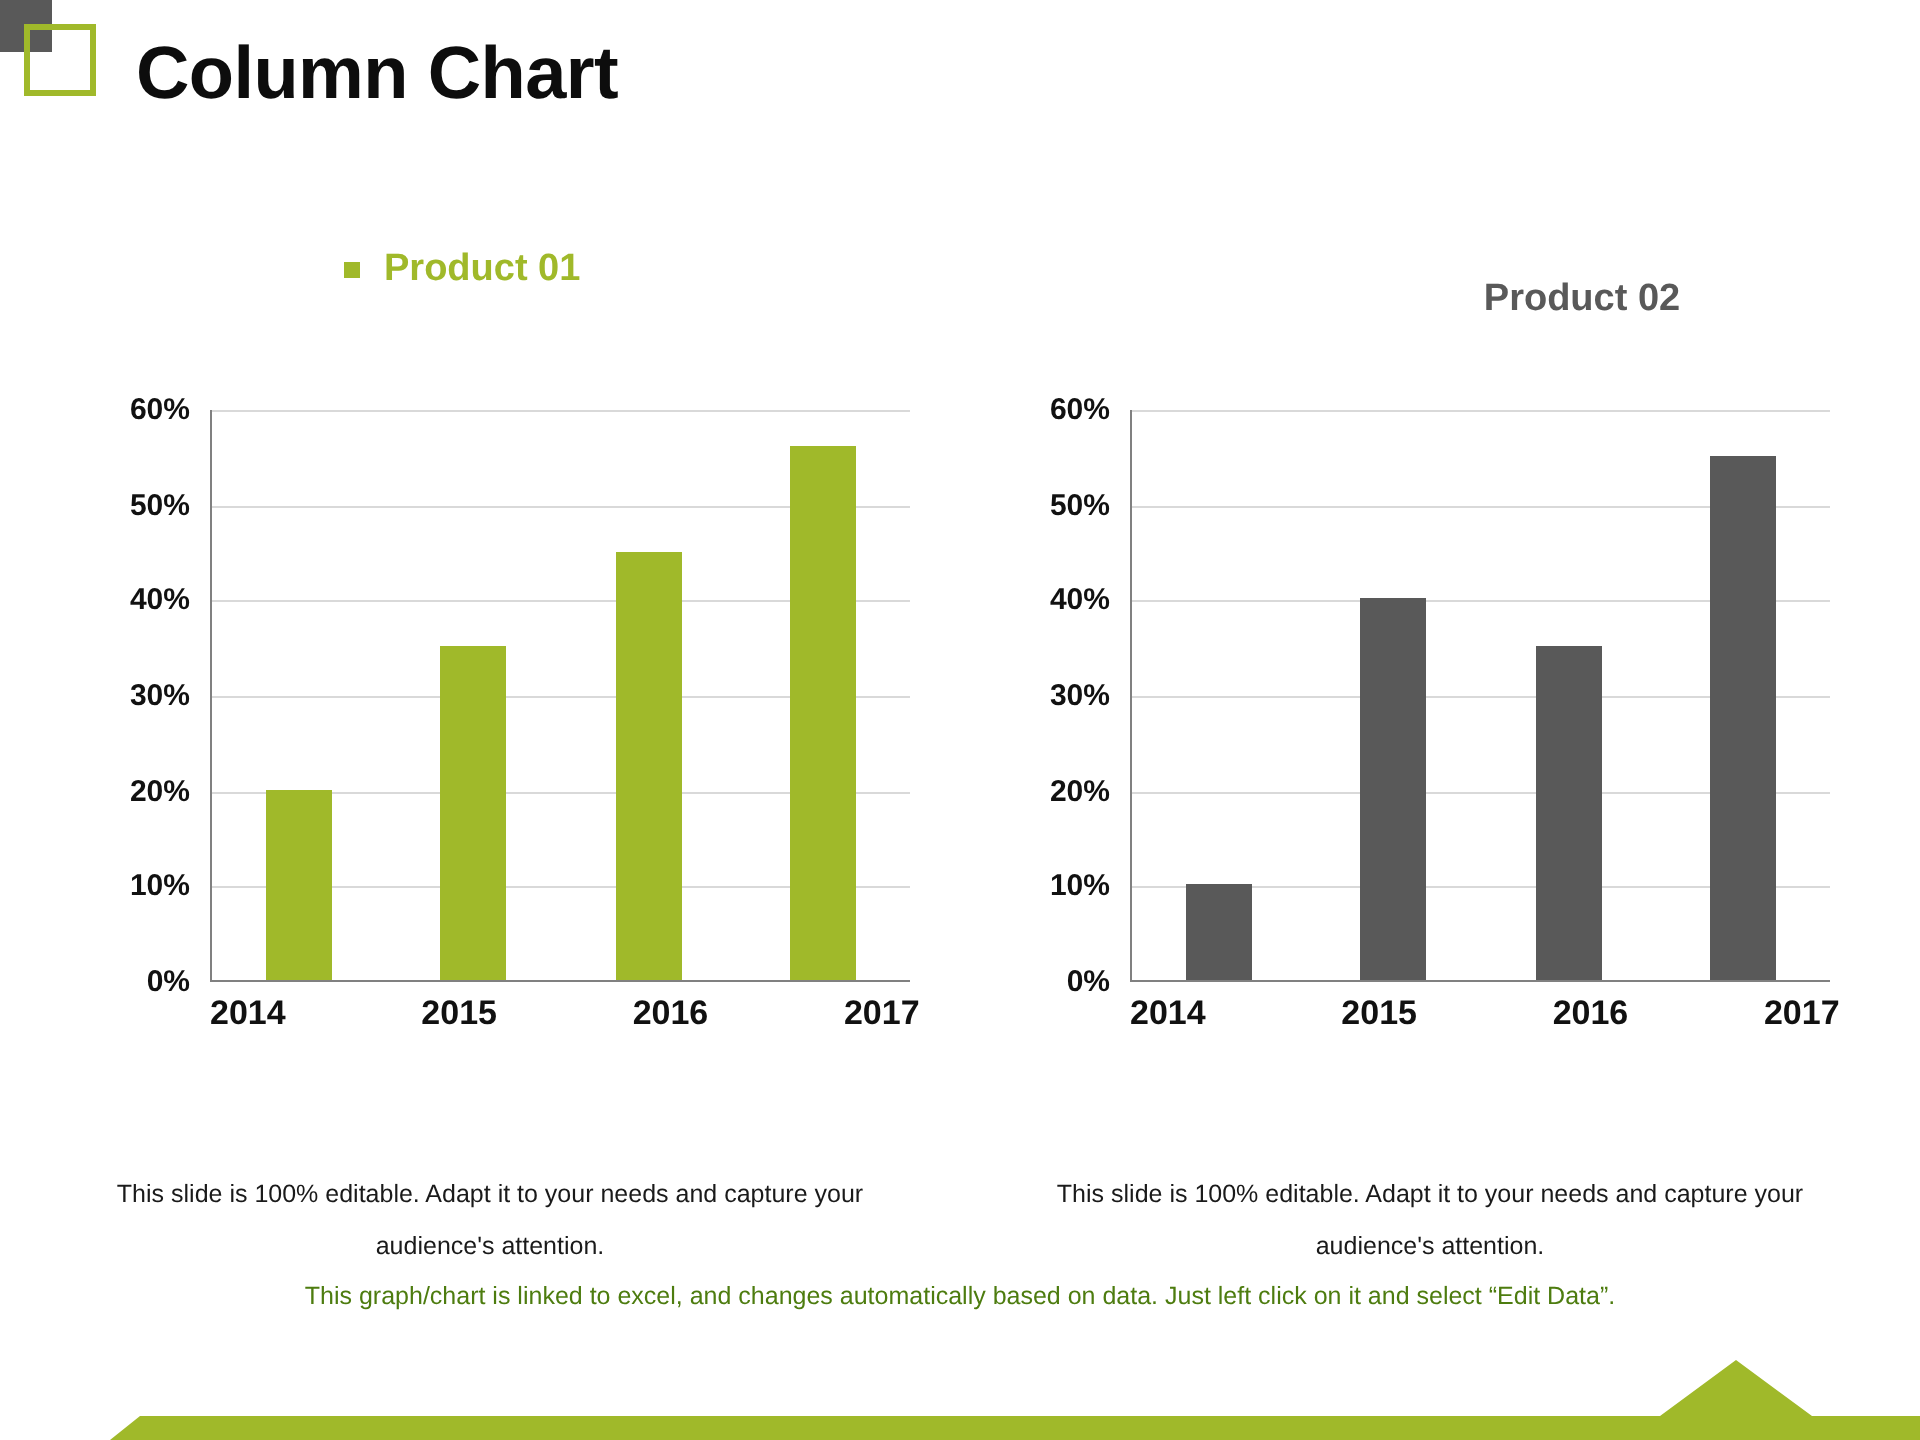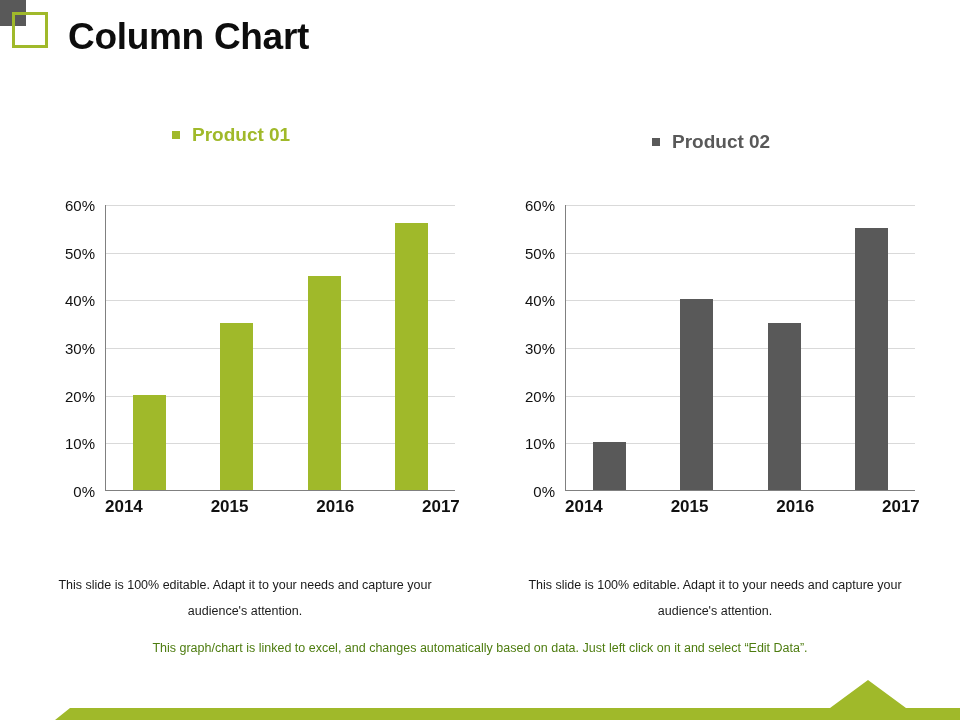--- a/index.html
+++ b/index.html
@@ -54,21 +54,21 @@
   .panel-left  { left: 10px; }
   .panel-right { left: 470px; }
 
   .legend-row {
     display: flex;
     align-items: center;
     gap: 12px;
     margin-left: 162px;
     height: 30px;
   }
-  .panel-right .legend-row { margin-left: 182px; margin-top: 7px; }
+  .panel-right .legend-row { margin-left: 182px; margin-top: 7px; flex-direction: column; }
 
   .legend-bullet {
     width: 8px; height: 8px;
     display: inline-block;
   }
   .legend-label {
     font-size: 19px;
     font-weight: bold;
     white-space: nowrap;
   }
@@ -90,21 +90,21 @@
     left: 30px;
     top: 0;
     width: 55px;
     height: 286px;
   }
   .y-tick {
     position: absolute;
     right: 0;
     transform: translateY(-50%);
     font-size: 15px;
-    font-weight: normal;
+    font-weight: bold;
     color: #111;
     white-space: nowrap;
   }
   .plot-area {
     position: absolute;
     left: 95px;
     top: 0;
     width: 350px;
     height: 286px;
     border-left: 1px solid #808080;
@@ -141,21 +141,21 @@
     font-size: 17px;
     font-weight: bold;
     color: #111;
     width: 33px;
     text-align: center;
   }
 
   
   .caption {
     position: absolute;
-    top: 452px;
+    top: 464px;
     left: 45px;
     width: 380px;
     text-align: center;
     font-size: 12.5px;
     line-height: 26px;
     color: #1a1a1a;
   }
   .panel-right .caption { left: 55px; }
 
   

